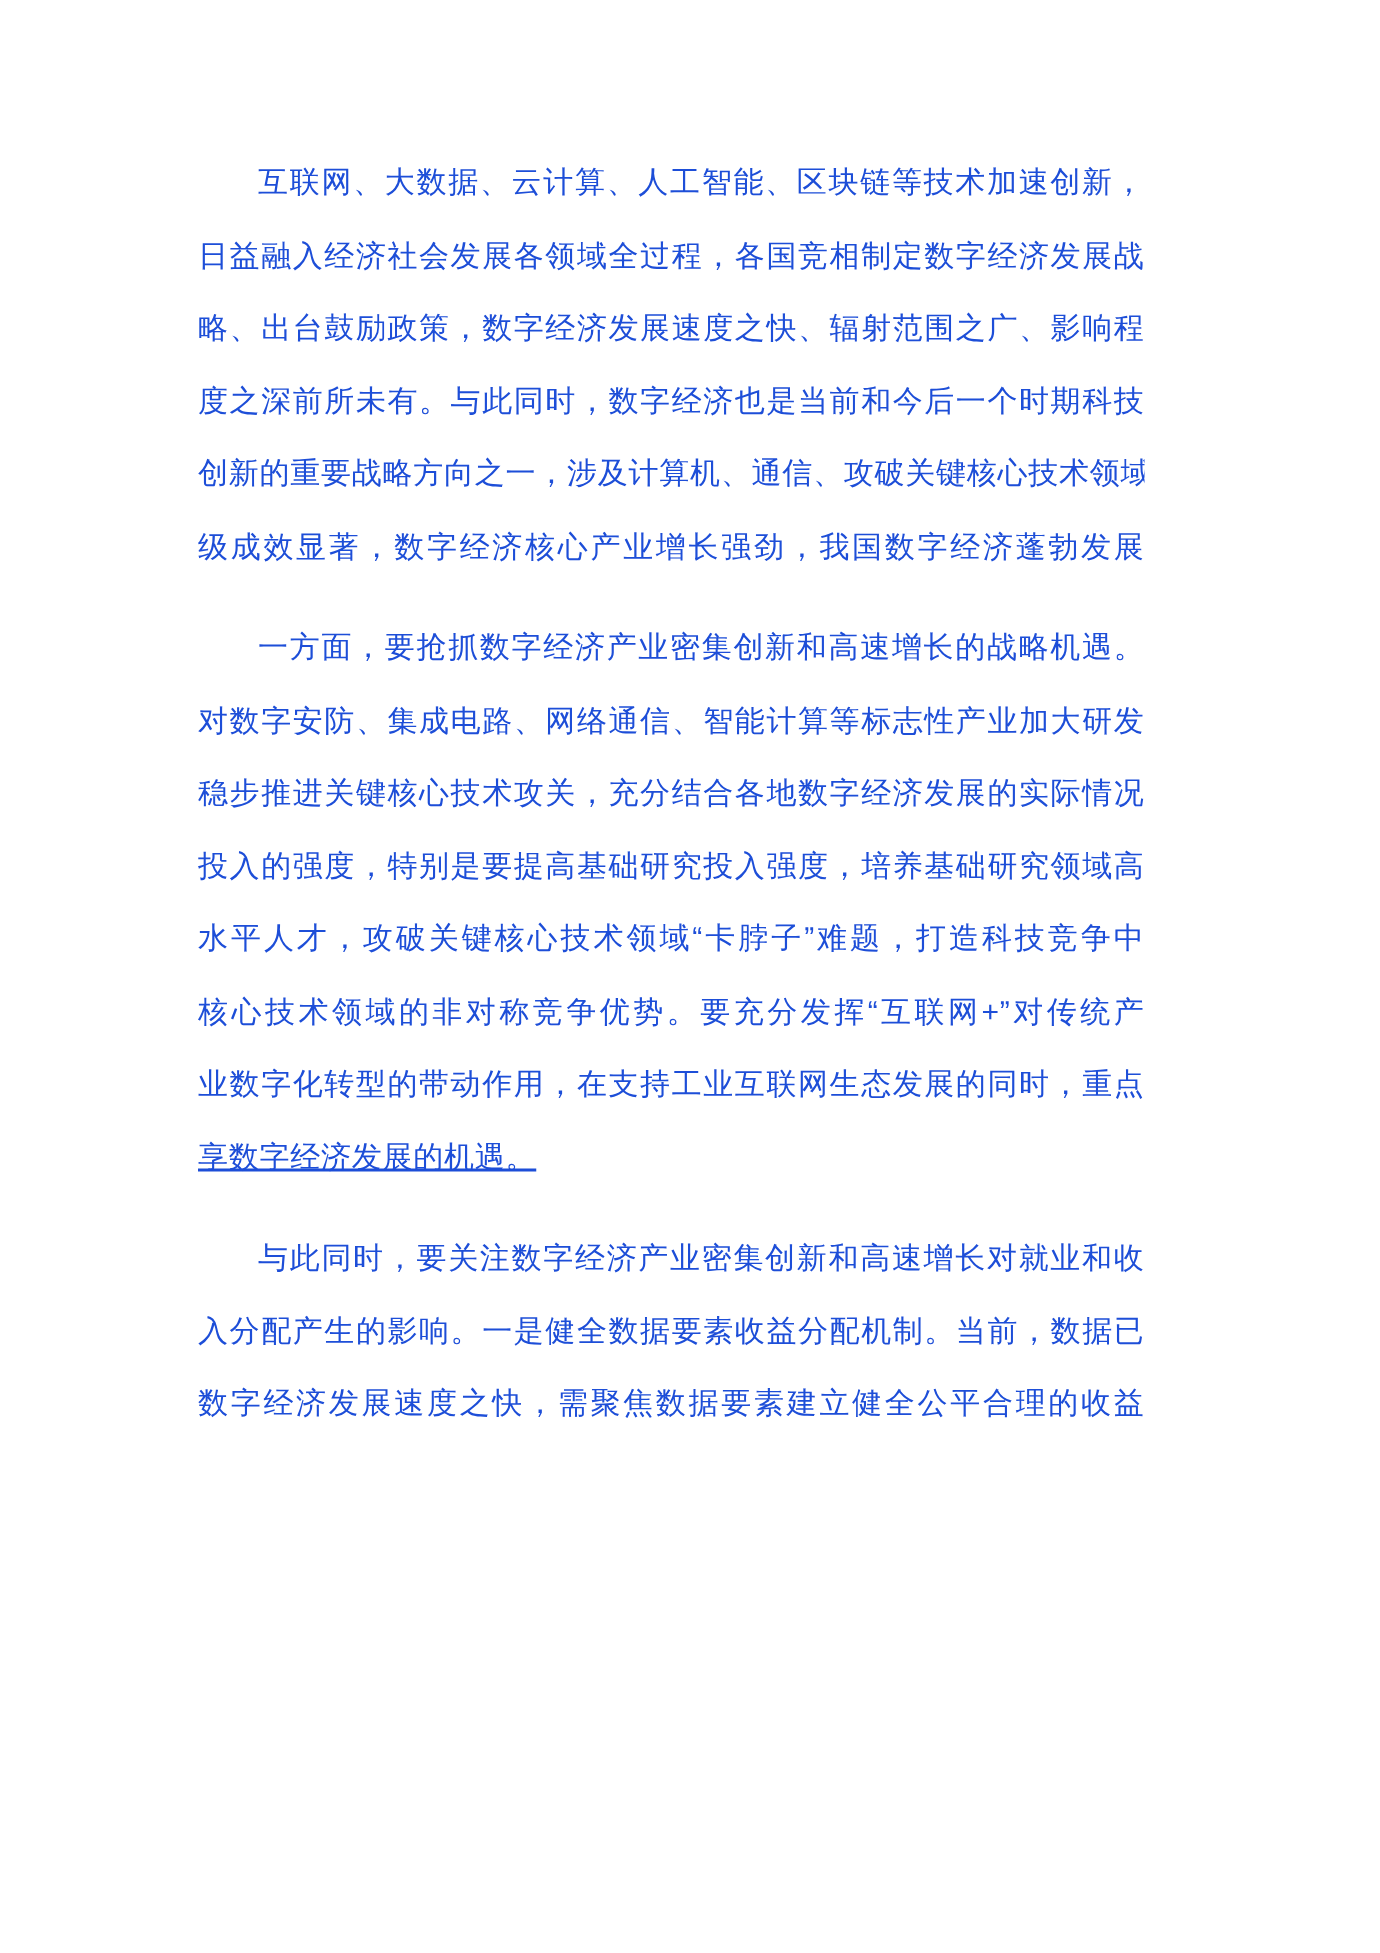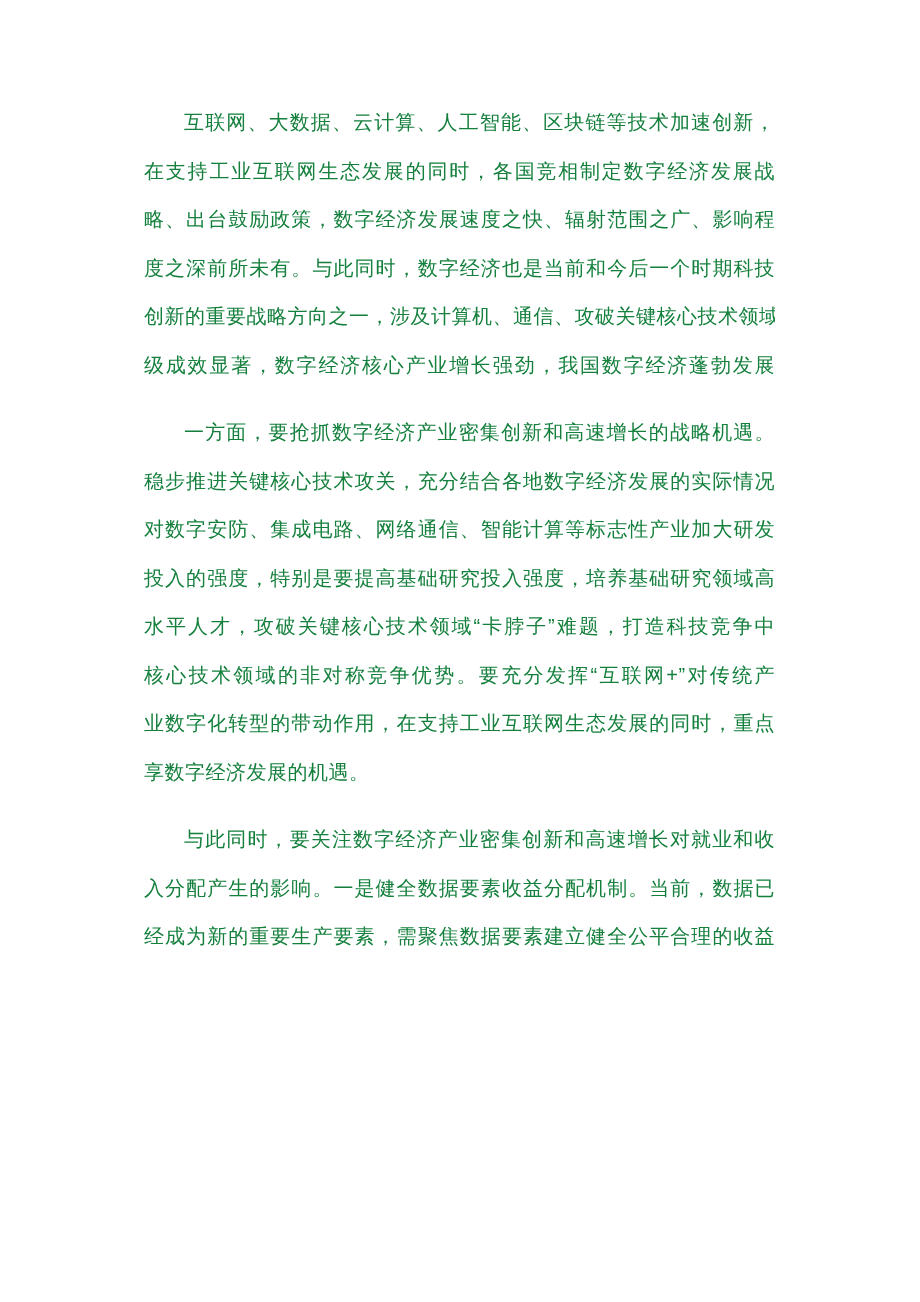--- a/index.html
+++ b/index.html
@@ -10,24 +10,24 @@
   .page {
     position: relative;
     width: 920px;
     height: 1302px;
     background: #ffffff;
     overflow: hidden;
     font-family: "Liberation Sans", sans-serif;
   }
   .text-block {
     position: absolute;
-    left: 144px;
+    left: 132px;
     top: 98px;
     width: 631px;
-    color: #15803d;
+    color: #1d4ed8;
     font-size: 20px;
     font-weight: 500;
   }
   .paragraph + .paragraph {
     margin-top: 19px;
   }
   .line {
     height: 48.5px;
     line-height: 48.5px;
     overflow: hidden;
@@ -35,48 +35,49 @@
     text-align-last: justify;
     text-justify: inter-character;
     white-space: nowrap;
     letter-spacing: 0.5px;
   }
   .line.first {
     text-indent: 2em;
   }
   .line.short {
     text-align-last: left;
+    text-decoration: underline;
   }
 </style>
 </head>
 <body>
 
 <div class="page">
   <div class="text-block">
 
     <div class="paragraph">
       <div class="line first">互联网、大数据、云计算、人工智能、区块链等技术加速创新，</div>
-      <div class="line">在支持工业互联网生态发展的同时，各国竞相制定数字经济发展战</div>
+      <div class="line">日益融入经济社会发展各领域全过程，各国竞相制定数字经济发展战</div>
       <div class="line">略、出台鼓励政策，数字经济发展速度之快、辐射范围之广、影响程</div>
       <div class="line">度之深前所未有。与此同时，数字经济也是当前和今后一个时期科技</div>
       <div class="line">创新的重要战略方向之一，涉及计算机、通信、攻破关键核心技术领域</div>
       <div class="line">级成效显著，数字经济核心产业增长强劲，我国数字经济蓬勃发展</div>
     </div>
 
     <div class="paragraph">
       <div class="line first">一方面，要抢抓数字经济产业密集创新和高速增长的战略机遇。</div>
+      <div class="line">对数字安防、集成电路、网络通信、智能计算等标志性产业加大研发</div>
       <div class="line">稳步推进关键核心技术攻关，充分结合各地数字经济发展的实际情况</div>
-      <div class="line">对数字安防、集成电路、网络通信、智能计算等标志性产业加大研发</div>
       <div class="line">投入的强度，特别是要提高基础研究投入强度，培养基础研究领域高</div>
       <div class="line">水平人才，攻破关键核心技术领域“卡脖子”难题，打造科技竞争中</div>
       <div class="line">核心技术领域的非对称竞争优势。要充分发挥“互联网+”对传统产</div>
       <div class="line">业数字化转型的带动作用，在支持工业互联网生态发展的同时，重点</div>
       <div class="line short">享数字经济发展的机遇。</div>
     </div>
 
     <div class="paragraph">
       <div class="line first">与此同时，要关注数字经济产业密集创新和高速增长对就业和收</div>
       <div class="line">入分配产生的影响。一是健全数据要素收益分配机制。当前，数据已</div>
-      <div class="line">经成为新的重要生产要素，需聚焦数据要素建立健全公平合理的收益</div>
+      <div class="line">数字经济发展速度之快，需聚焦数据要素建立健全公平合理的收益</div>
     </div>
 
   </div>
 </div>
 
 </body></html>

